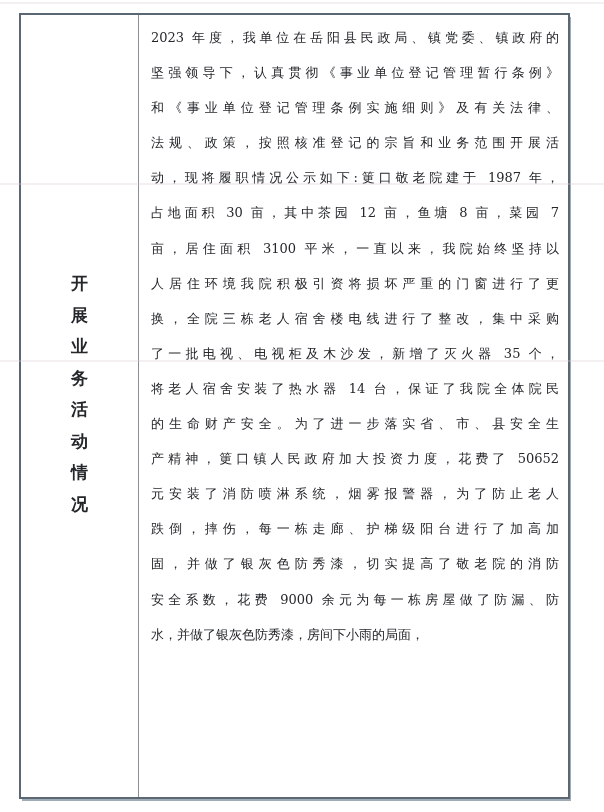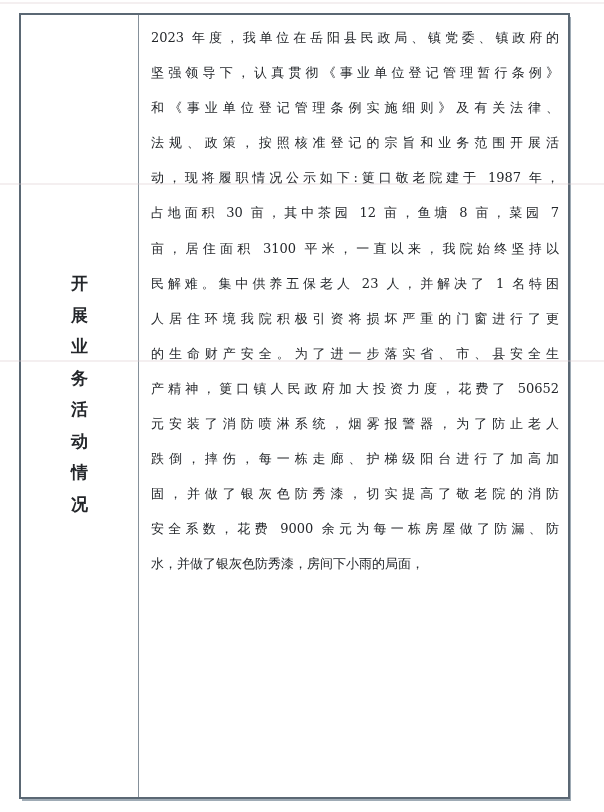--- a/index.html
+++ b/index.html
@@ -110,22 +110,24 @@
 
     <div class="cell-right">
       <div>
           <div class="text-line">2023 年度，我单位在岳阳县民政局、镇党委、镇政府的</div>
           <div class="text-line">坚强领导下，认真贯彻《事业单位登记管理暂行条例》</div>
           <div class="text-line">和《事业单位登记管理条例实施细则》及有关法律、</div>
           <div class="text-line">法规、政策，按照核准登记的宗旨和业务范围开展活</div>
           <div class="text-line">动，现将履职情况公示如下:筻口敬老院建于 1987 年，</div>
           <div class="text-line">占地面积 30 亩，其中茶园 12 亩，鱼塘 8 亩，菜园 7</div>
           <div class="text-line">亩，居住面积 3100 平米，一直以来，我院始终坚持以</div>
-          <div class="text-line">民解难。集中供养五保老人 23 人，并解决了 1 名特困</div>
           <div class="text-line">人居住环境我院积极引资将损坏严重的门窗进行了更</div>
+          <div class="text-line">换，全院三栋老人宿舍楼电线进行了整改，集中采购</div>
+          <div class="text-line">了一批电视、电视柜及木沙发，新增了灭火器 35 个，</div>
+          <div class="text-line">将老人宿舍安装了热水器 14 台，保证了我院全体院民</div>
           <div class="text-line">的生命财产安全。为了进一步落实省、市、县安全生</div>
           <div class="text-line">产精神，筻口镇人民政府加大投资力度，花费了 50652</div>
           <div class="text-line">元安装了消防喷淋系统，烟雾报警器，为了防止老人</div>
           <div class="text-line">跌倒，摔伤，每一栋走廊、护梯级阳台进行了加高加</div>
           <div class="text-line">固，并做了银灰色防秀漆，切实提高了敬老院的消防</div>
           <div class="text-line">安全系数，花费 9000 余元为每一栋房屋做了防漏、防</div>
           <div class="text-line last">水，并做了银灰色防秀漆，房间下小雨的局面，</div>
         </div>
     </div>
 

